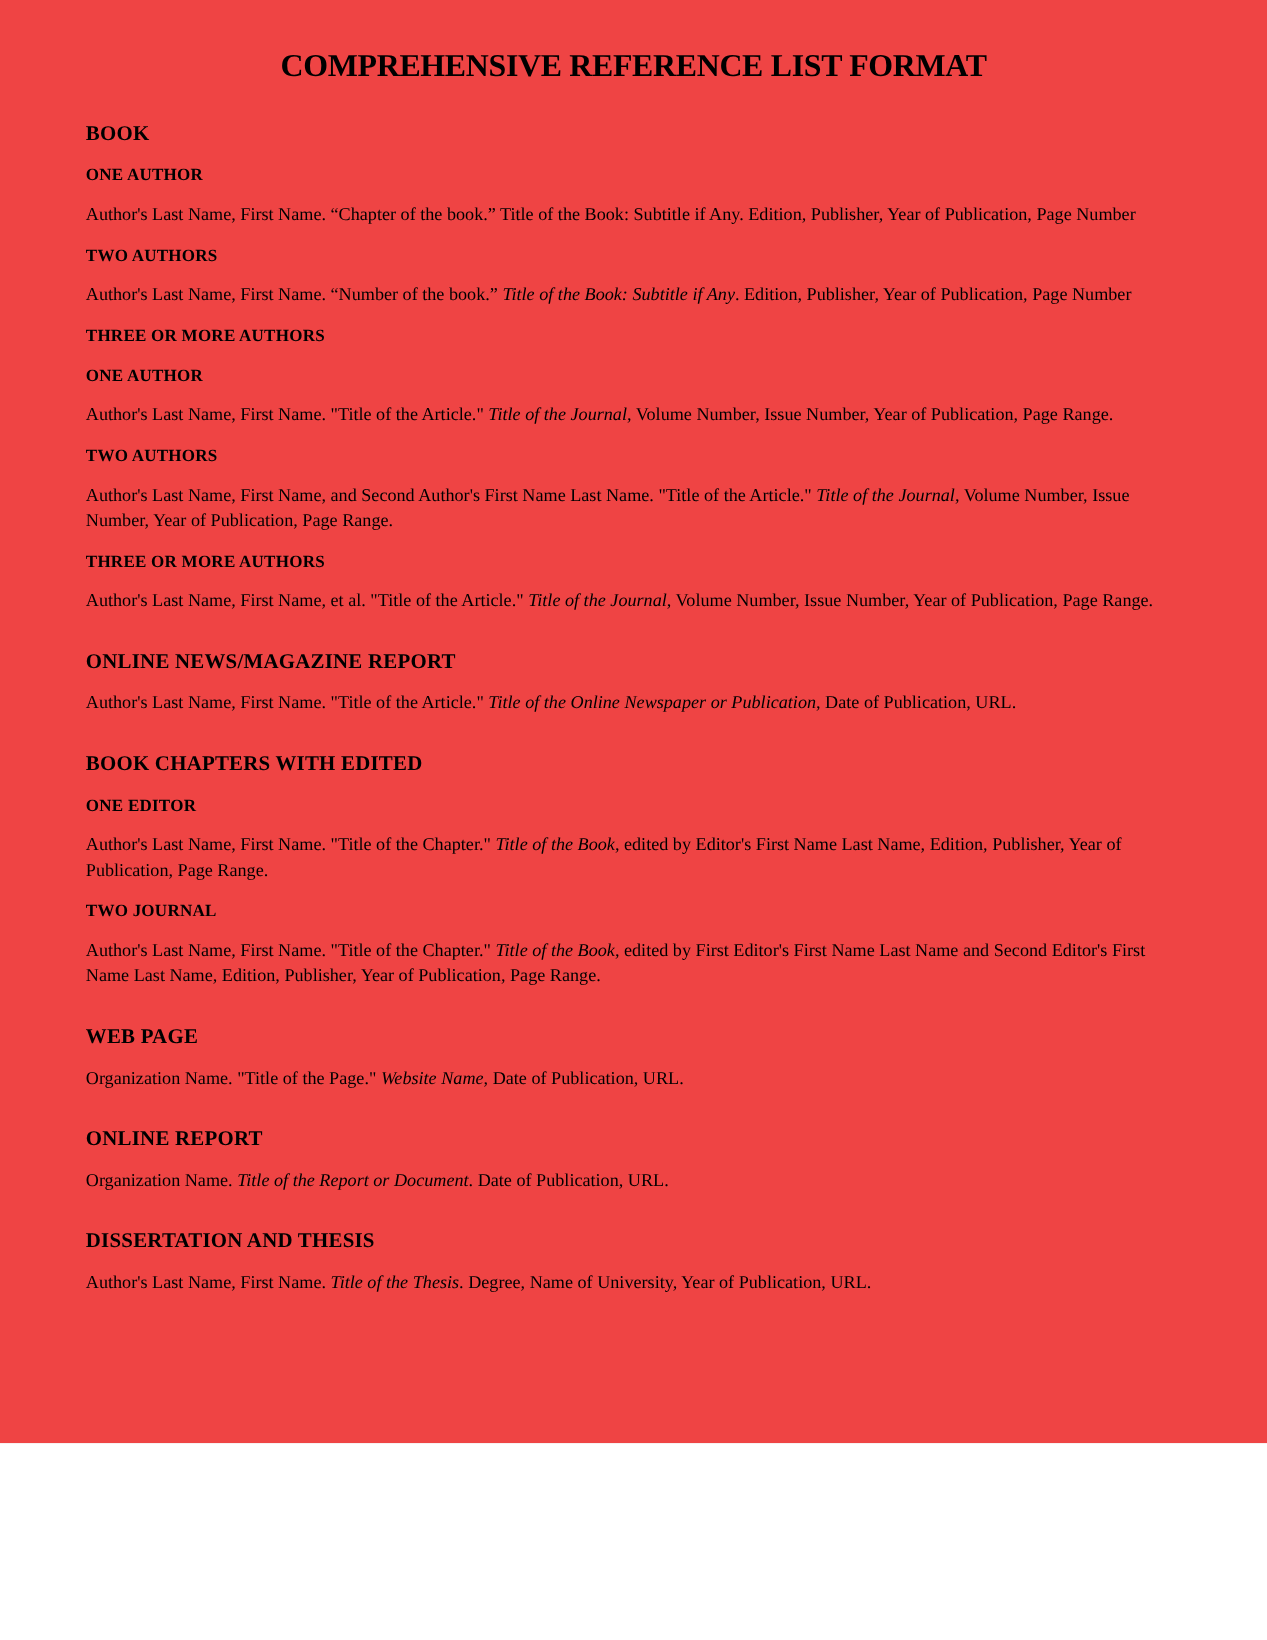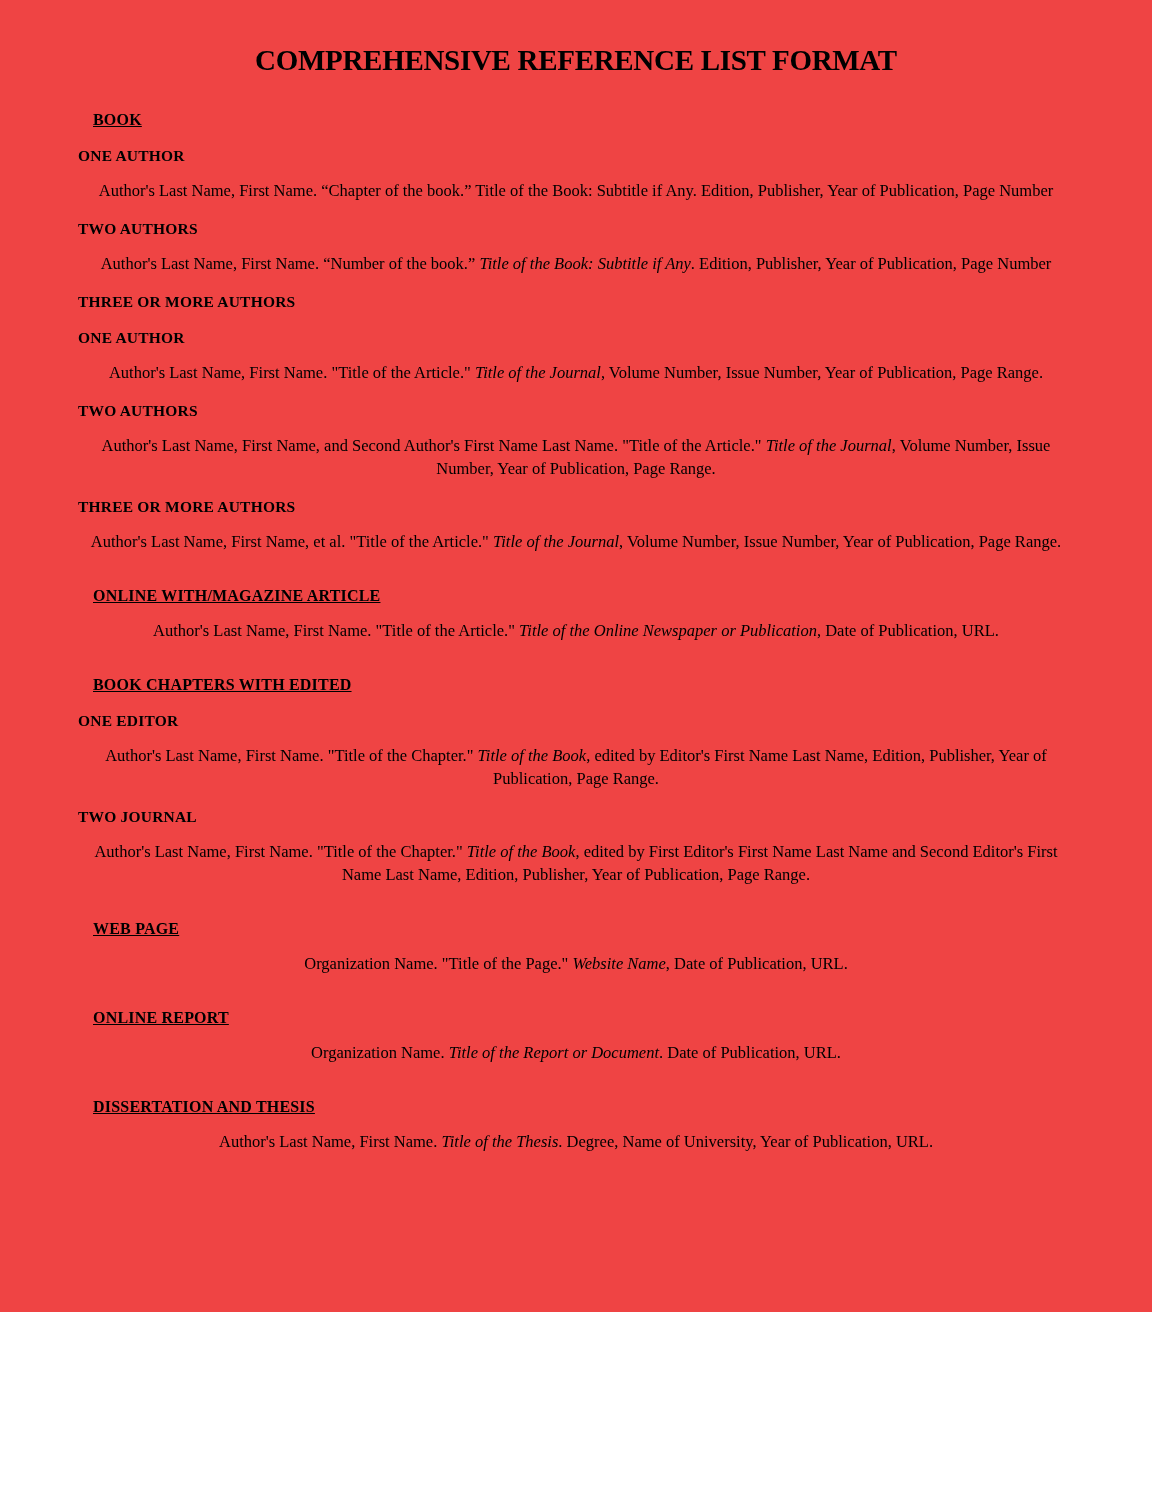--- a/index.html
+++ b/index.html
@@ -23,38 +23,36 @@
     padding: 0 78px;
   }
   .doc-title {
     text-align: center;
     font-size: 29px;
     font-weight: bold;
     letter-spacing: -0.3px;
     margin: 44px 0 6px 0;
   }
   .section-heading {
-    font-size: 16px;
+    font-size: 19px;
     font-weight: bold;
     letter-spacing: 0.2px;
-    margin: 34px 0 0 15px;
-    text-decoration: underline;
+    margin: 34px 0 0 0;
   }
   .entry-subheading {
     font-size: 15.5px;
     font-weight: bold;
     letter-spacing: 0.2px;
     margin: 18px 0 0 0;
     font-family: Liberation Serif, serif;
   }
   .entry-text {
     font-size: 16.5px;
     line-height: 23px;
     margin: 14px 0 16px 0;
-    text-align: center;
   }
   .entry-text em {
     font-style: italic;
   }
   .footer {
     position: absolute;
     left: 78px;
     right: 82px;
     top: 1442px;
     display: flex;
@@ -82,21 +80,21 @@
         </section>
         <section>
           <h3 class="entry-subheading">ONE AUTHOR</h3>
           <p class="entry-text"><span>Author's Last Name, First Name. "Title of the Article." </span><em>Title of the Journal</em><span>, Volume Number, Issue Number, Year of Publication, Page Range.</span></p>
           <h3 class="entry-subheading">TWO AUTHORS</h3>
           <p class="entry-text"><span>Author's Last Name, First Name, and Second Author's First Name Last Name. "Title of the Article." </span><em>Title of the Journal</em><span>, Volume Number, Issue Number, Year of Publication, Page Range.</span></p>
           <h3 class="entry-subheading">THREE OR MORE AUTHORS</h3>
           <p class="entry-text"><span>Author's Last Name, First Name, et al. "Title of the Article." </span><em>Title of the Journal</em><span>, Volume Number, Issue Number, Year of Publication, Page Range.</span></p>
         </section>
         <section>
-          <h2 class="section-heading">ONLINE WITH/MAGAZINE ARTICLE</h2>
+          <h2 class="section-heading">ONLINE NEWS/MAGAZINE REPORT</h2>
           <p class="entry-text"><span>Author's Last Name, First Name. "Title of the Article." </span><em>Title of the Online Newspaper or Publication</em><span>, Date of Publication, URL.</span></p>
         </section>
         <section>
           <h2 class="section-heading">BOOK CHAPTERS WITH EDITED</h2>
           <h3 class="entry-subheading">ONE EDITOR</h3>
           <p class="entry-text"><span>Author's Last Name, First Name. "Title of the Chapter." </span><em>Title of the Book</em><span>, edited by Editor's First Name Last Name, Edition, Publisher, Year of Publication, Page Range.</span></p>
           <h3 class="entry-subheading">TWO JOURNAL</h3>
           <p class="entry-text"><span>Author's Last Name, First Name. "Title of the Chapter." </span><em>Title of the Book</em><span>, edited by First Editor's First Name Last Name and Second Editor's First Name Last Name, Edition, Publisher, Year of Publication, Page Range.</span></p>
         </section>
         <section>

